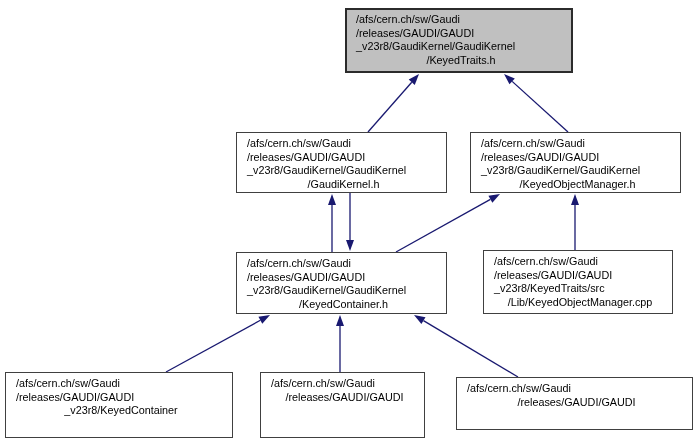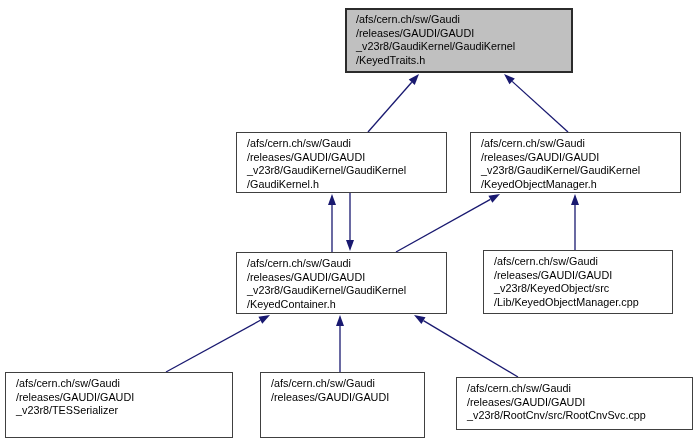--- a/index.html
+++ b/index.html
@@ -23,21 +23,21 @@
     font-size:10.8px;
     line-height:13.6px;
     padding:4px 6px 0 10px;
     cursor:pointer;
   }
   .node .line{
     white-space:nowrap;
     text-align:left;
   }
   .node .line:last-child{
-    text-align:left;
+    text-align:center;
   }
   .node.highlight{
     background:#c0c0c0;
     border:2px solid #2b2b2b;
     padding:3px 5px 0 9px;
   }
 </style>
 </head>
 <body>
 
@@ -83,30 +83,29 @@
     </div>
     <div class="node" style="left: 236px; top: 252px; width: 211px; height: 62px; background: rgb(255, 255, 255); border-color: rgb(64, 64, 64);">
       <div class="line">/afs/cern.ch/sw/Gaudi</div>
       <div class="line">/releases/GAUDI/GAUDI</div>
       <div class="line">_v23r8/GaudiKernel/GaudiKernel</div>
       <div class="line">/KeyedContainer.h</div>
     </div>
     <div class="node" style="left: 483px; top: 250px; width: 190px; height: 64px; background: rgb(255, 255, 255); border-color: rgb(64, 64, 64);">
       <div class="line">/afs/cern.ch/sw/Gaudi</div>
       <div class="line">/releases/GAUDI/GAUDI</div>
-      <div class="line">_v23r8/KeyedObject/src</div>
+      <div class="line">_v23r8/KeyedTraits/src</div>
       <div class="line">/Lib/KeyedObjectManager.cpp</div>
     </div>
     <div class="node" style="left: 5px; top: 372px; width: 228px; height: 66px; background: rgb(255, 255, 255); border-color: rgb(64, 64, 64);">
       <div class="line">/afs/cern.ch/sw/Gaudi</div>
       <div class="line">/releases/GAUDI/GAUDI</div>
-      <div class="line">_v23r8/TESSerializer</div>
+      <div class="line">_v23r8/KeyedContainer</div>
     </div>
     <div class="node" style="left: 260px; top: 372px; width: 165px; height: 66px; background: rgb(255, 255, 255); border-color: rgb(64, 64, 64);">
       <div class="line">/afs/cern.ch/sw/Gaudi</div>
       <div class="line">/releases/GAUDI/GAUDI</div>
     </div>
     <div class="node" style="left: 456px; top: 377px; width: 237px; height: 53px; background: rgb(255, 255, 255); border-color: rgb(64, 64, 64);">
       <div class="line">/afs/cern.ch/sw/Gaudi</div>
       <div class="line">/releases/GAUDI/GAUDI</div>
-      <div class="line">_v23r8/RootCnv/src/RootCnvSvc.cpp</div>
     </div>
   </div>
 
 </body></html>

